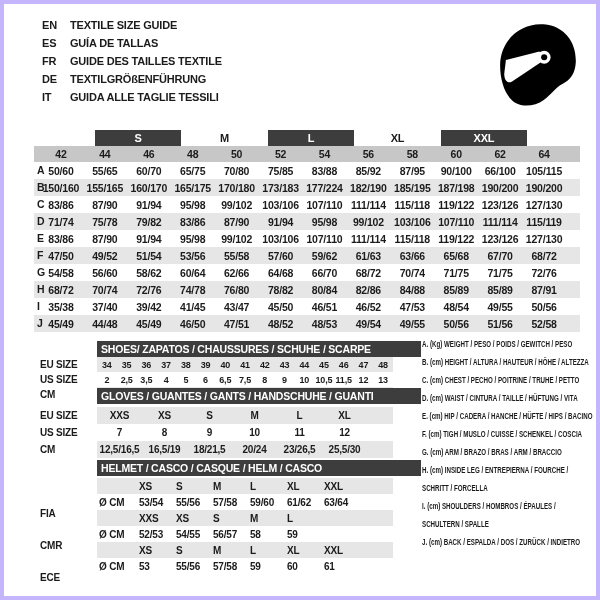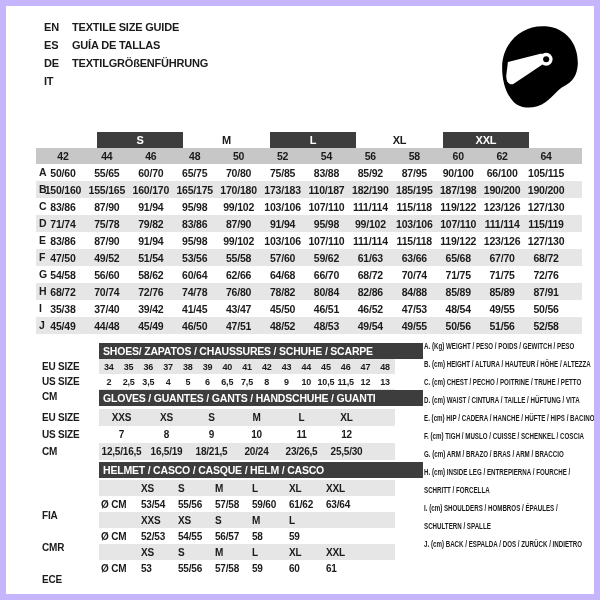--- a/index.html
+++ b/index.html
@@ -1,18 +1,18 @@
 <!DOCTYPE html>
 <html><head>
 <meta charset="utf-8">
 <style>
   html,body { margin:0; padding:0; background:#888; }
   .sheet {
     position:relative; width:600px; height:600px; background:#fff;
-    border:6px solid #c4b5fd; box-sizing:border-box; overflow:hidden;
+    border:4px solid #c4b5fd; box-sizing:border-box; overflow:hidden;
     font-family:"Liberation Sans", sans-serif; font-weight:700; color:#1b1b1b;
     letter-spacing:-0.2px;
   }
 
   
   .langs { position:absolute; left:38px; top:12px; }
   .lang-row { display:flex; height:18px; align-items:center; font-size:11px; }
   .lang-code { width:28px; }
 
   
@@ -76,25 +76,30 @@
   <div class="langs">
       <div class="lang-row">
         <span class="lang-code">EN</span>
         <span class="lang-label">TEXTILE SIZE GUIDE</span>
       </div>
       <div class="lang-row">
         <span class="lang-code">ES</span>
         <span class="lang-label">GUÍA DE TALLAS</span>
       </div>
       <div class="lang-row">
+        <span class="lang-code">FR</span>
+        <span class="lang-label">GUIDE DES TAILLES TEXTILE</span>
+      </div>
+      <div class="lang-row">
         <span class="lang-code">DE</span>
         <span class="lang-label">TEXTILGRÖßENFÜHRUNG</span>
       </div>
       <div class="lang-row">
         <span class="lang-code">IT</span>
+        <span class="lang-label">GUIDA ALLE TAGLIE TESSILI</span>
       </div>
     </div>
 
   <div class="helmet-ic">
     <svg viewBox="0 0 100 100" width="89" height="89" aria-hidden="true">
       <path fill="#000" d="M57 6 C81 8 94 27 93 49 C92.4 61 87 69 78 73 C71 76.5 65 85 57 91 C46 99 29 100 20.5 90.5 C12.5 82 8 68 8 52 C8 24 31 4 57 6 Z"></path>
       <path fill="#fff" d="M14.5 46 L50 37 C57 35.4 60.5 44 55.5 47.6 L21 70.5 C16 73 12.3 68.3 12.7 61 Z"></path>
       <circle cx="57.5" cy="43" r="7.2" fill="#fff"></circle>
       <circle cx="57.5" cy="43" r="3.4" fill="#000"></circle>
     </svg>
@@ -144,21 +149,21 @@
         </div>
         <div class="t-row stripe">
           <span class="row-letter">B</span>
           <div class="vals">
             <div class="cell">150/160</div>
             <div class="cell">155/165</div>
             <div class="cell">160/170</div>
             <div class="cell">165/175</div>
             <div class="cell">170/180</div>
             <div class="cell">173/183</div>
-            <div class="cell">110/187</div>
+            <div class="cell">177/224</div>
             <div class="cell">182/190</div>
             <div class="cell">185/195</div>
             <div class="cell">187/198</div>
             <div class="cell">190/200</div>
             <div class="cell">190/200</div>
           </div>
         </div>
         <div class="t-row">
           <span class="row-letter">C</span>
           <div class="vals">

